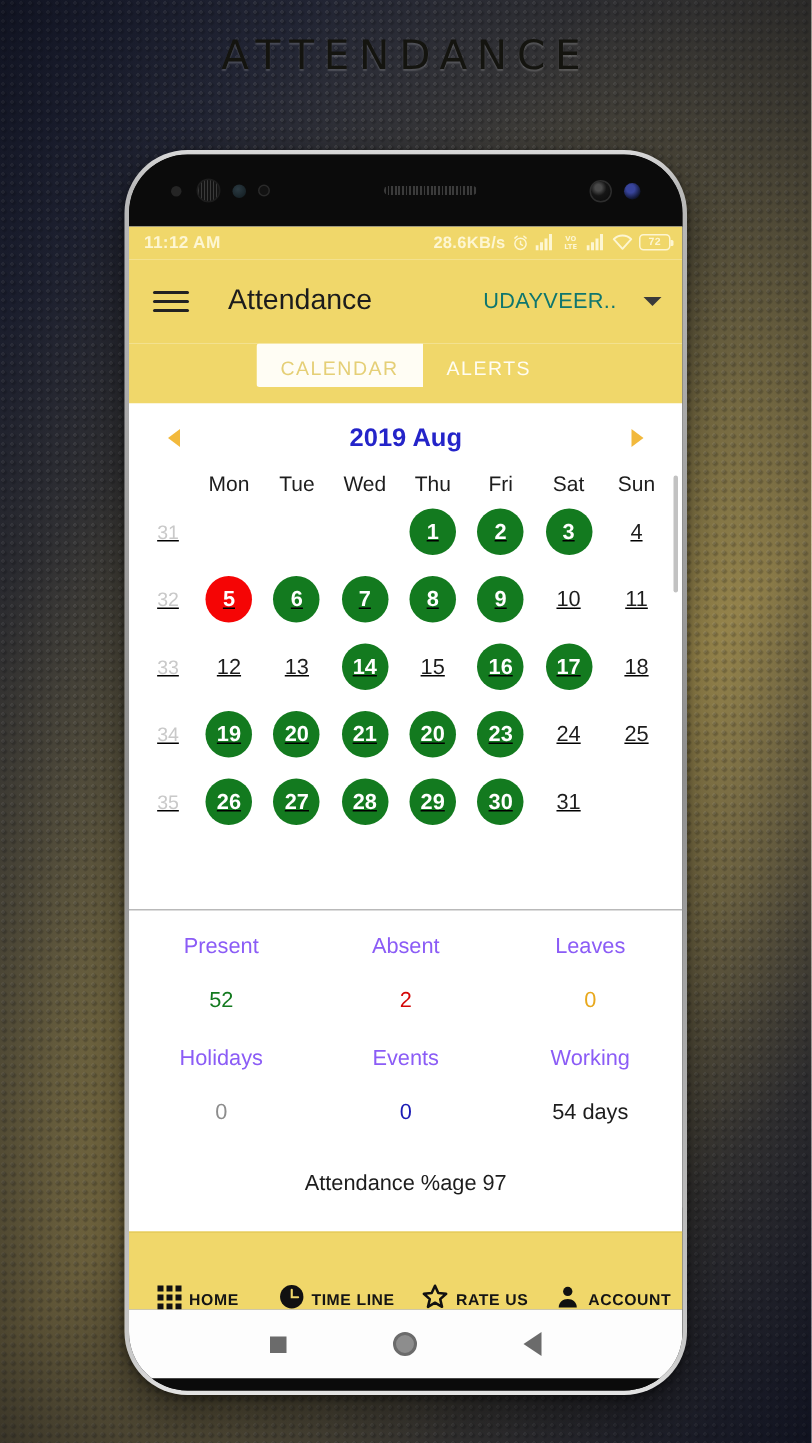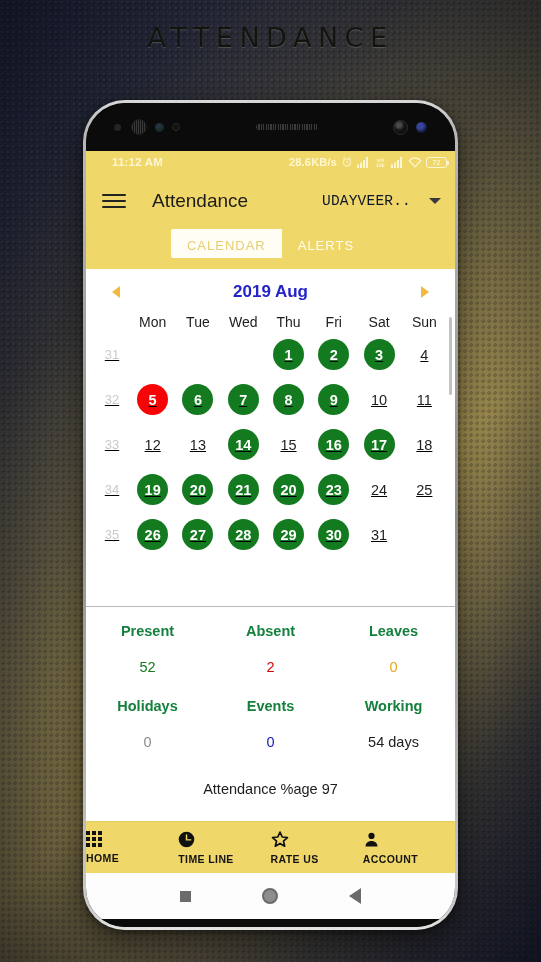--- a/index.html
+++ b/index.html
@@ -108,22 +108,22 @@
   .statusbar {
     height: 22px;
     background: #f0d76a;
     display: flex; align-items: center;
     padding: 0 8px 0 10px;
     font-size: 11.5px;
     color: #fdf6d2;
     font-weight: bold;
     letter-spacing: .2px;
   }
-  .sb-left { flex: 0 0 auto; margin-left: 16px; }
-  .sb-right { margin-left: auto; display: flex; align-items: center; gap: 4px; }
+  .sb-left { flex: 0 0 auto; }
+  .sb-right { margin-left: auto; display: flex; align-items: flex-start; gap: 4px; }
   .sb-net { font-size: 11px; font-weight: bold; }
   svg.sbicon { display: block; }
   .batt {
     width: 21px; height: 11px; border: 1.4px solid #fdf6d2; border-radius: 3px;
     position: relative; display: flex; align-items: center; justify-content: center;
     font-size: 7px; font-weight: bold; color: #fdf6d2;
   }
   .batt::after {
     content: ""; position: absolute; right: -3px; top: 3px;
     width: 2px; height: 4px; background: #fdf6d2; border-radius: 0 1px 1px 0;
@@ -137,21 +137,21 @@
     padding: 0 14px 0 16px;
   }
   .hamburger { width: 24px; display: flex; flex-direction: column; gap: 4px; cursor: pointer; }
   .hamburger span { display: block; height: 2px; background: #222; border-radius: 1px; }
   .appbar-title {
     font-size: 19px; color: #1c1c1c; margin-left: 26px; font-weight: 400;
   }
   .spinner-wrap {
     margin-left: auto; display: flex; align-items: center; gap: 18px; cursor: pointer;
   }
-  .spinner-text { font-size: 14.5px; color: #0f172a; letter-spacing: .2px; font-family: Liberation Mono, monospace; }
+  .spinner-text { font-size: 14.5px; color: #0f766e; letter-spacing: .2px; }
   .caret-down {
     width: 0; height: 0;
     border-left: 6px solid transparent; border-right: 6px solid transparent;
     border-top: 6px solid #3a3a3a;
   }
 
   
   .tabbar {
     background: #f0d76a;
     height: 40px;
@@ -209,36 +209,36 @@
     width: 3px; height: 78px; border-radius: 2px;
     background: #c2c2c2;
   }
 
   
   .summary {
     background: #fff; padding: 16px 0 8px 0;
   }
   .sum-row { display: flex; }
   .sum-cell { flex: 1; text-align: center; }
-  .sum-label { font-size: 14.5px; color: #15803d; font-weight: bold; }
+  .sum-label { font-size: 14.5px; color: #8b5cf6; }
   .sum-value { font-size: 14.5px; margin-top: 20px; }
   .sum-row + .sum-row { margin-top: 23px; }
   .sum-total { text-align: center; margin-top: 31px; font-size: 14.5px; color: #1d1d1d; }
 
   
   .bottomnav {
     position: absolute; left: 0; right: 0; bottom: 0;
     height: 52px;
     background: #f0d76a;
     display: flex;
     border-top: 1px solid #e6cc5d;
   }
   .navitem {
-    flex: 1; display: flex; flex-direction: column;
-    align-items: flex-start; justify-content: center; gap: 5px; cursor: pointer;
+    flex: 1; display: flex; flex-direction: row;
+    align-items: flex-end; justify-content: center; gap: 5px; cursor: pointer;
   }
   .navlabel { font-size: 10.5px; color: #141414; font-weight: bold; letter-spacing: .4px; }
   .grid-icon { display: grid; grid-template-columns: repeat(3, 4px); gap: 2px; }
   .grid-icon i { display: block; width: 4px; height: 4px; background: #111; }
 
   
   .androidnav {
     height: 46px; background: #fdfdfd;
     display: flex; align-items: center; justify-content: space-around;
     padding: 0 58px;

